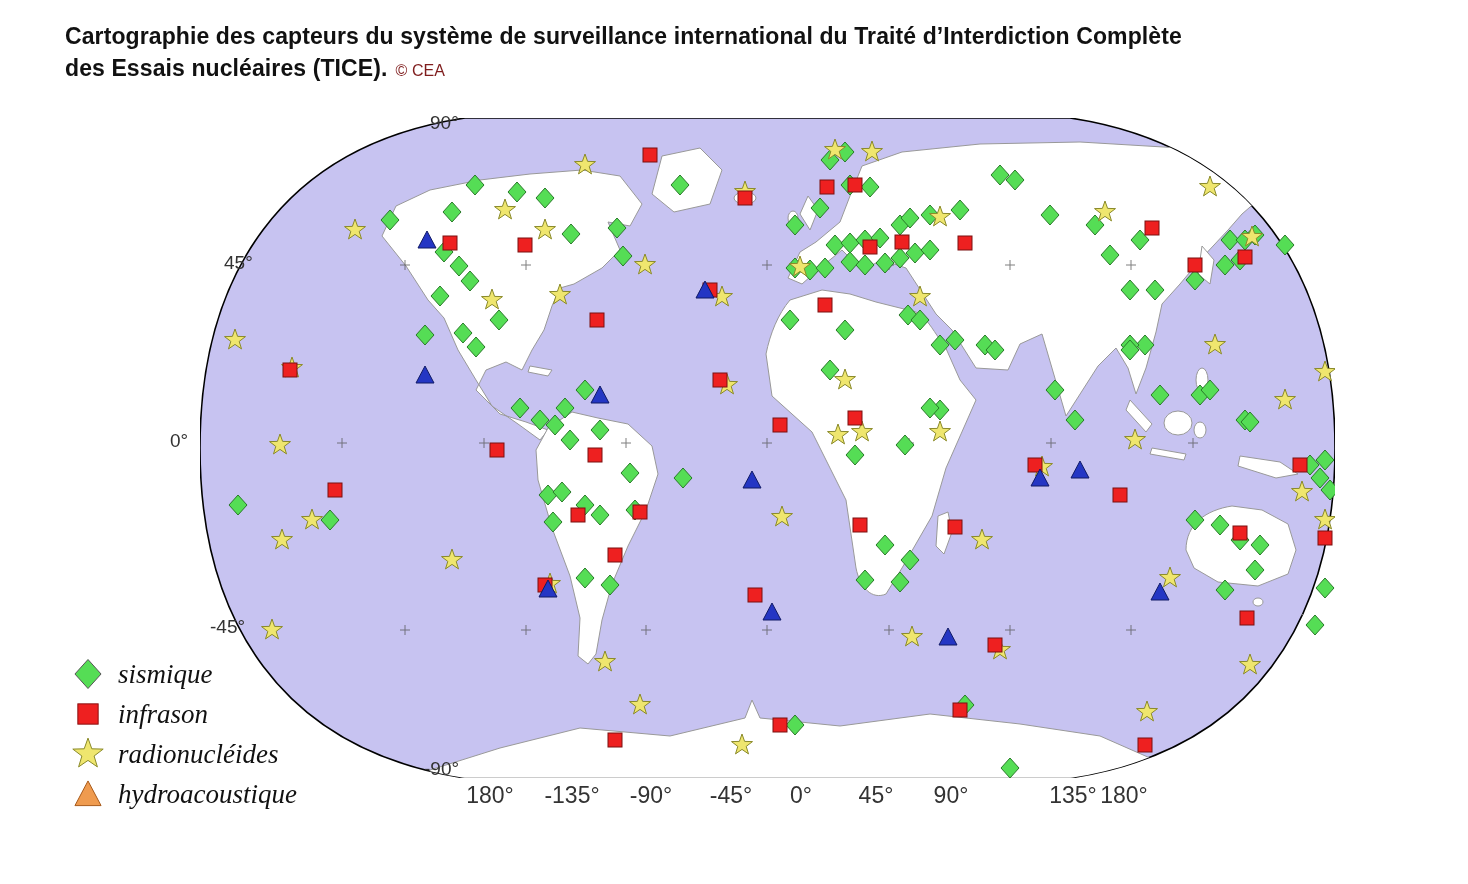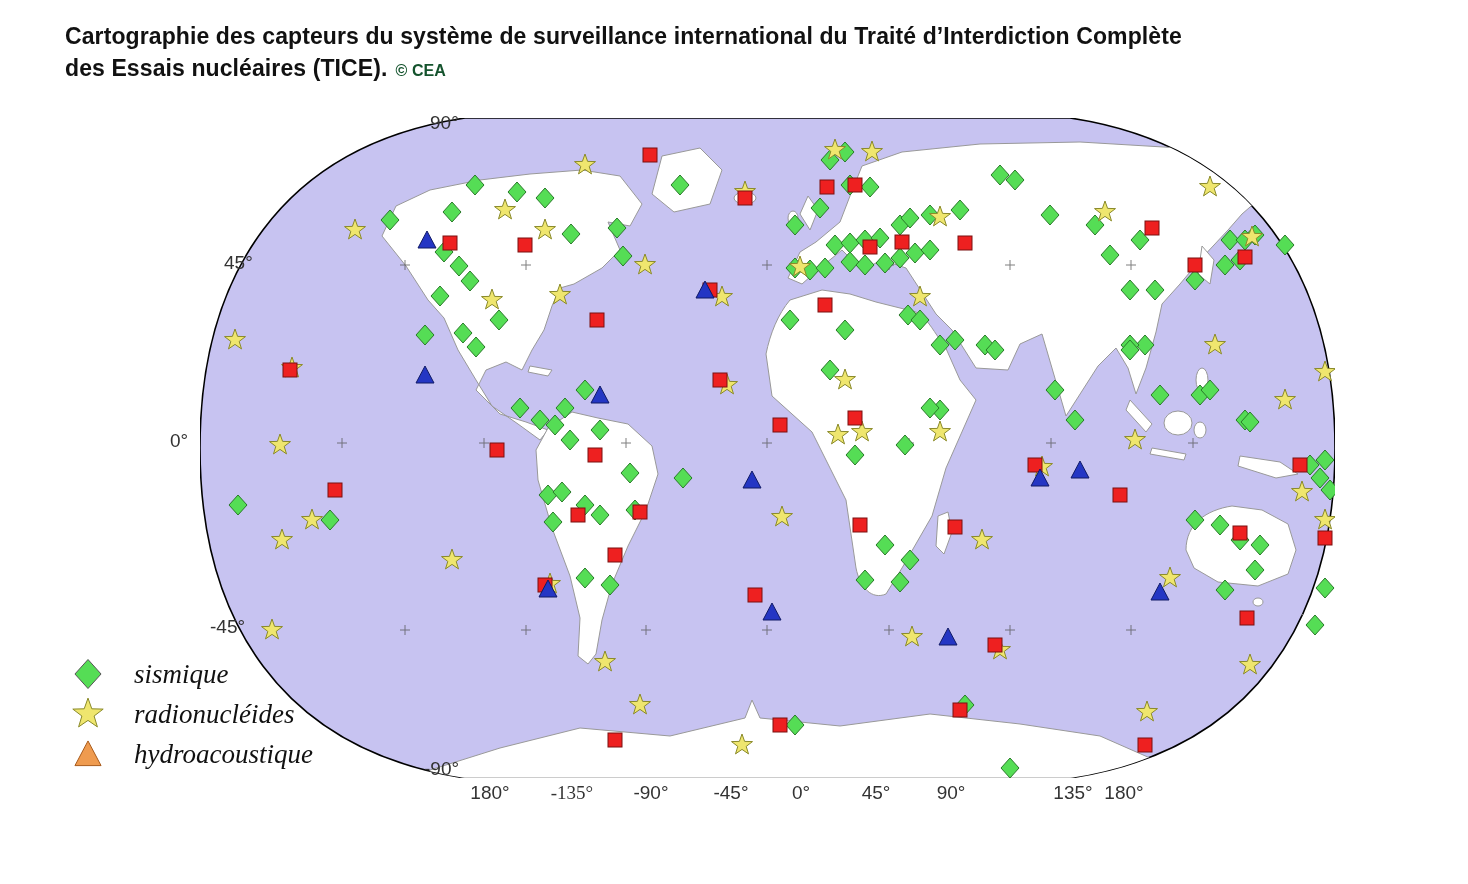--- a/index.html
+++ b/index.html
@@ -3,41 +3,41 @@
 <meta charset="utf-8">
 <style>
   * { margin:0; padding:0; box-sizing:border-box; }
   html,body { width:1468px; height:884px; background:#ffffff; overflow:hidden;
               font-family:"Liberation Sans", sans-serif; }
   #stage { position:relative; width:1468px; height:884px; background:#fff; }
 
   
   #title-block { position:absolute; left:65px; top:20px; width:1350px; color:#111; }
   .title-line { font-size:23px; font-weight:bold; line-height:1.4; letter-spacing:0.1px; }
-  #credit { font-size:16px; font-weight:bold; margin-left:8px; color:#14532d; }
+  #credit { font-size:16px; font-weight:normal; margin-left:8px; color:#7f1d1d; }
 
   
   #map-wrap { position:absolute; left:200px; top:118px; width:1135px; height:660px; }
   #map-svg { display:block; }
 
   
   .lat-label { position:absolute; font-size:19px; color:#333; font-family:"Liberation Sans",sans-serif; }
   #lat-90  { left:430px; top:112px; }
   #lat-45  { left:224px; top:252px; }
   #lat-0   { left:170px; top:430px; }
   #lat-m45 { left:210px; top:616px; }
   #lat-m90 { left:424px; top:758px; }
 
   
   #lon-axis { position:absolute; left:0; top:782px; width:1468px; height:26px; }
-  .lon-label { position:absolute; transform:translateX(-50%); font-size:19px; color:#333; }
+  .lon-label { position:absolute; transform:translateX(-50%); font-size:23px; color:#333; }
 
   
   #legend { position:absolute; left:70px; top:654px; }
-  .legend-row { display:flex; align-items:center; height:40px;gap:16px; }
+  .legend-row { display:flex; align-items:center; height:40px; }
   .legend-icon { width:36px; height:34px; flex:0 0 36px; }
   .legend-label { font-family:"Liberation Serif", serif; font-style:italic;
                   font-size:27px; color:#111; margin-left:12px; }
 </style>
 </head>
 <body>
 
 <div id="stage">
 
   <div id="title-block">
@@ -389,39 +389,45 @@
   </div>
 
   <span class="lat-label" id="lat-90">90°</span>
   <span class="lat-label" id="lat-45">45°</span>
   <span class="lat-label" id="lat-0">0°</span>
   <span class="lat-label" id="lat-m45">-45°</span>
   <span class="lat-label" id="lat-m90">-90°</span>
 
   <div id="lon-axis">
       <span class="lon-label" style="left: 490px;">180°</span>
-      <span class="lon-label" style="left: 572px; font-family: Liberation Serif, serif;">-135°</span>
+      <span class="lon-label" style="left: 572px;">-135°</span>
       <span class="lon-label" style="left: 651px;">-90°</span>
       <span class="lon-label" style="left: 731px;">-45°</span>
       <span class="lon-label" style="left: 801px;">0°</span>
       <span class="lon-label" style="left: 876px;">45°</span>
       <span class="lon-label" style="left: 951px;">90°</span>
       <span class="lon-label" style="left: 1073px;">135°</span>
       <span class="lon-label" style="left: 1124px;">180°</span>
     </div>
 
   <div id="legend">
     <div class="legend-row">
       <svg class="legend-icon" viewBox="0 0 36 34">
           <polygon points="18,2.5 31.049999999999997,17 18,31.5 4.950000000000001,17" fill="#55dd55" stroke="#555555" stroke-width="1"></polygon>
         </svg>
       <span class="legend-label">sismique</span>
     </div>
     <div class="legend-row">
       <svg class="legend-icon" viewBox="0 0 36 34">
+          <rect x="7.85" y="6.85" width="20.3" height="20.3" fill="#ee2020" stroke="#8a1010" stroke-width="1"></rect>
+        </svg>
+      <span class="legend-label">infrason</span>
+    </div>
+    <div class="legend-row">
+      <svg class="legend-icon" viewBox="0 0 36 34">
           <polygon points="18.0,1.1 21.8,11.8 33.2,12.1 24.1,19.0 27.4,29.9 18.0,23.4 8.6,29.9 11.9,19.0 2.8,12.1 14.2,11.8" fill="#efe66e" stroke="#8a8a2a" stroke-width="1"></polygon>
         </svg>
       <span class="legend-label">radionucléides</span>
     </div>
     <div class="legend-row">
       <svg class="legend-icon" viewBox="0 0 36 34">
           <polygon points="18,3.950000000000001 31.049999999999997,28.6 4.950000000000001,28.6" fill="#ef9b4f" stroke="#a85a1a" stroke-width="1"></polygon>
         </svg>
       <span class="legend-label">hydroacoustique</span>
     </div>

